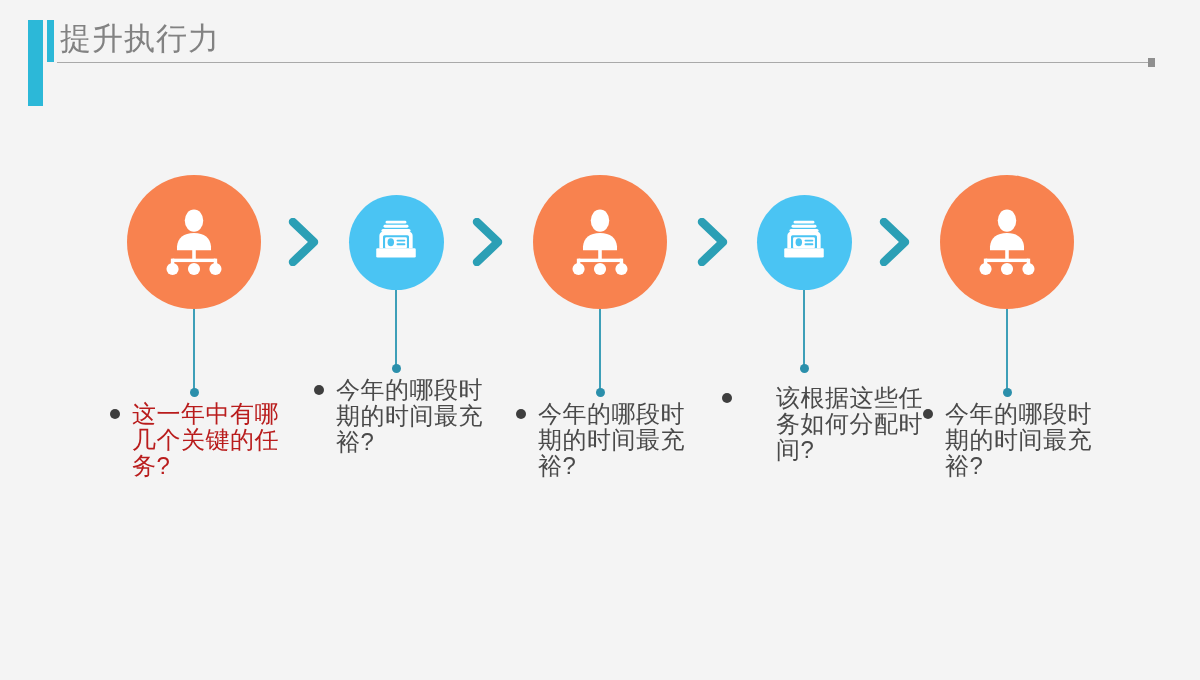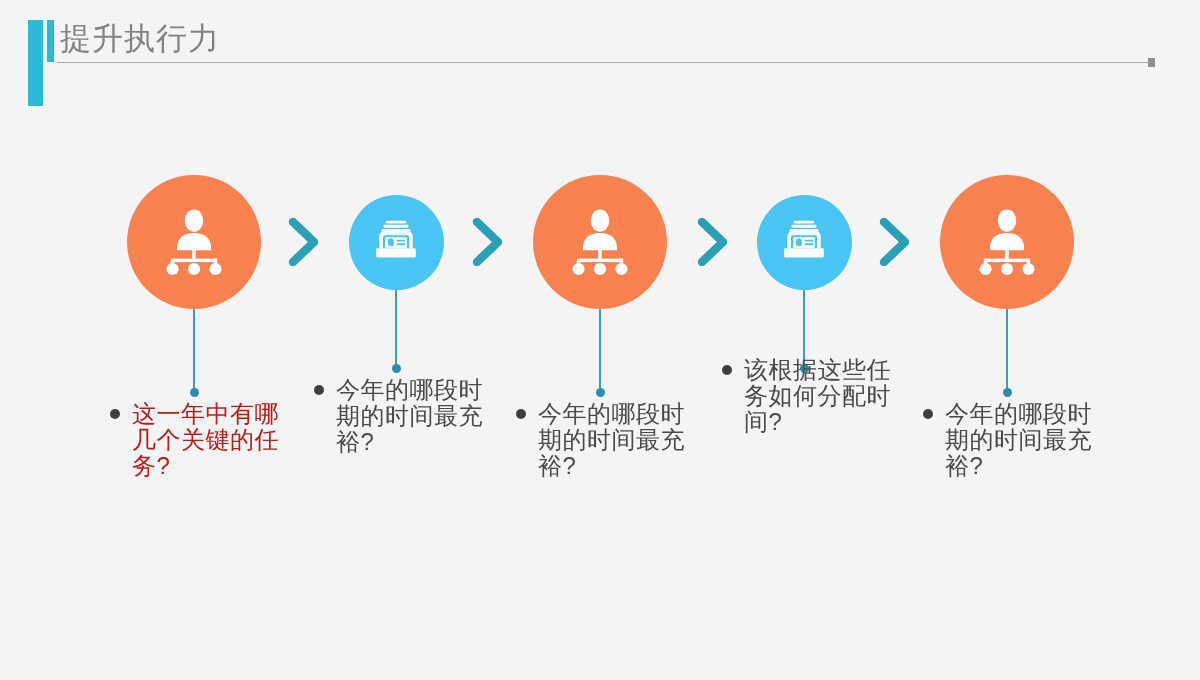--- a/index.html
+++ b/index.html
@@ -213,21 +213,21 @@
         <span class="caption" style="color: #b91c1c;">这一年中有哪几个关键的任务?</span>
       </div>
       <div class="text-block" style="left: 314px; top: 377px;">
         <span class="bullet" style="background: rgb(62, 62, 62);"></span>
         <span class="caption" style="color: rgb(74, 74, 74);">今年的哪段时期的时间最充裕?</span>
       </div>
       <div class="text-block" style="left: 516px; top: 401px;">
         <span class="bullet" style="background: rgb(62, 62, 62);"></span>
         <span class="caption" style="color: rgb(74, 74, 74);">今年的哪段时期的时间最充裕?</span>
       </div>
-      <div class="text-block" style="left: 722px; top: 357px;">
+      <div class="text-block" style="left: 722px; top: 385px; gap: 32px;">
         <span class="bullet" style="background: rgb(62, 62, 62);"></span>
         <span class="caption" style="color: rgb(74, 74, 74);">该根据这些任务如何分配时间?</span>
       </div>
       <div class="text-block" style="left: 923px; top: 401px;">
         <span class="bullet" style="background: rgb(62, 62, 62);"></span>
         <span class="caption" style="color: rgb(74, 74, 74);">今年的哪段时期的时间最充裕?</span>
       </div>
     </div>
 
 </div>

